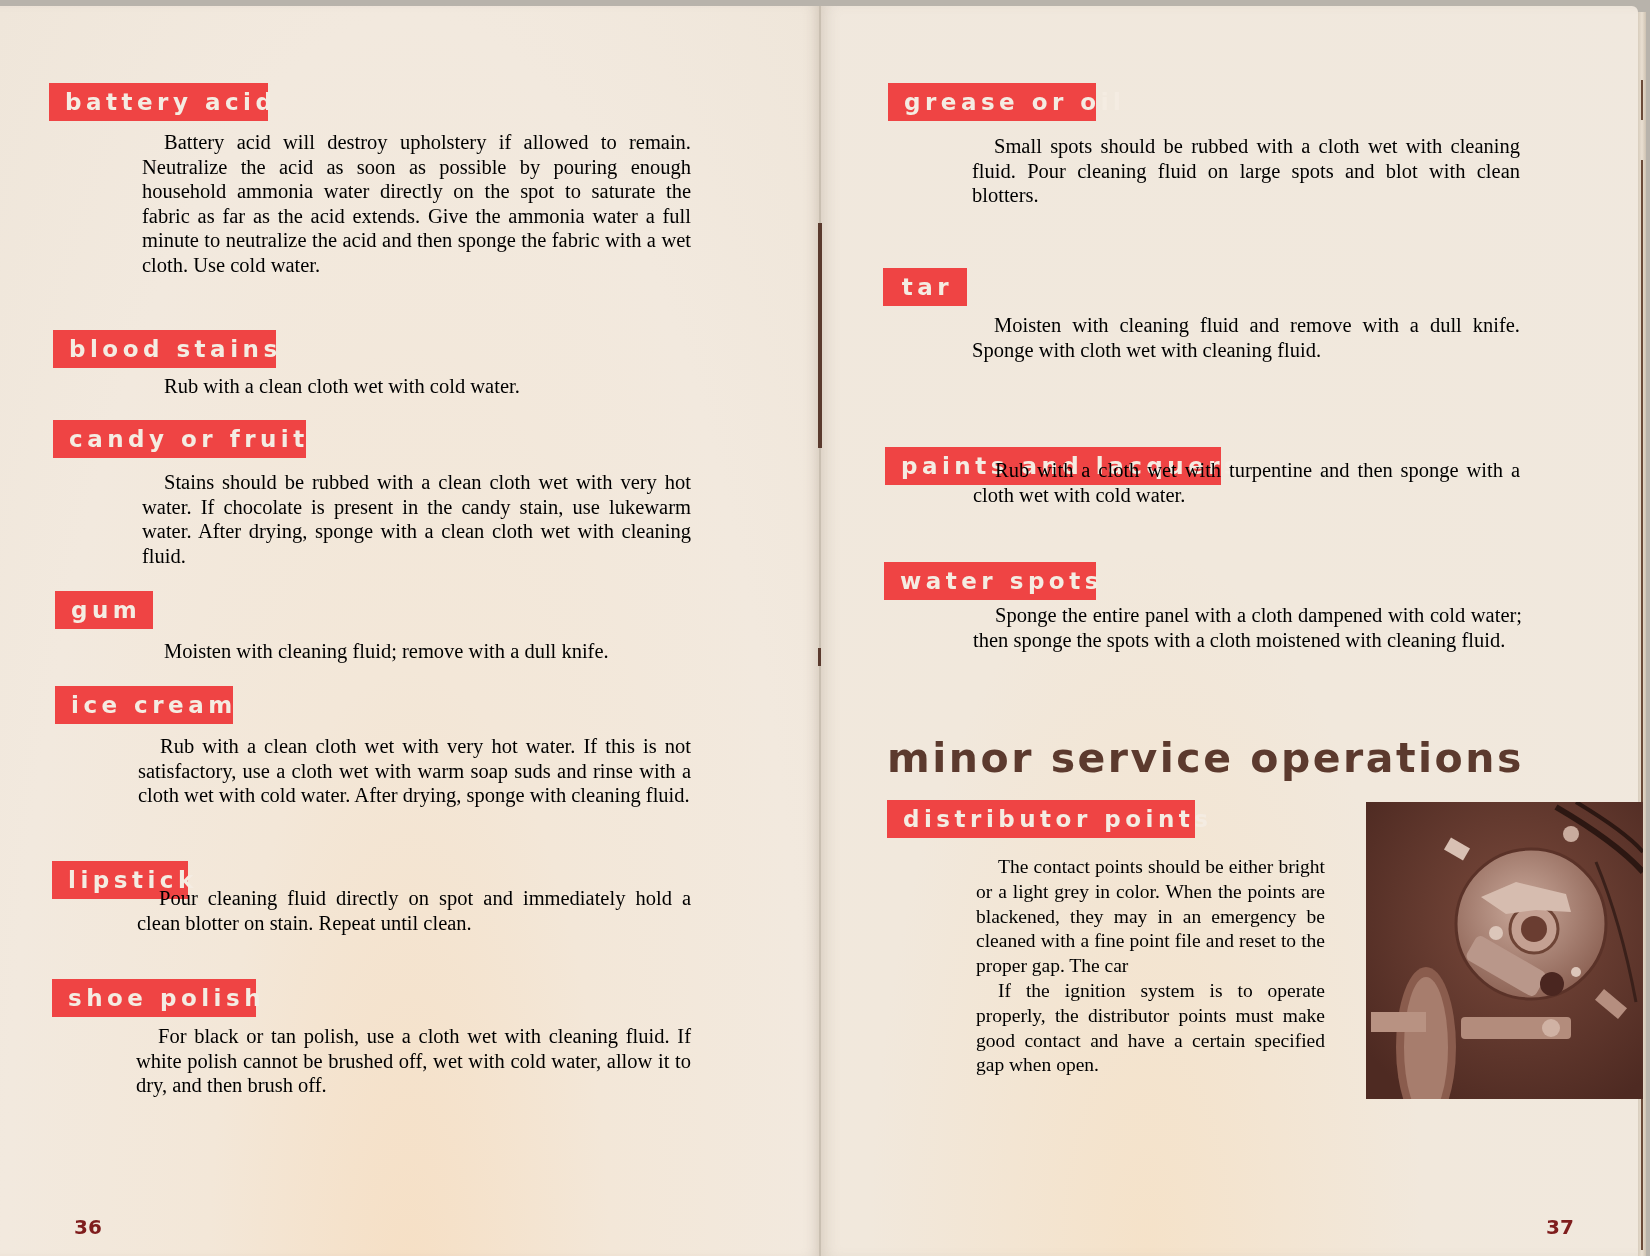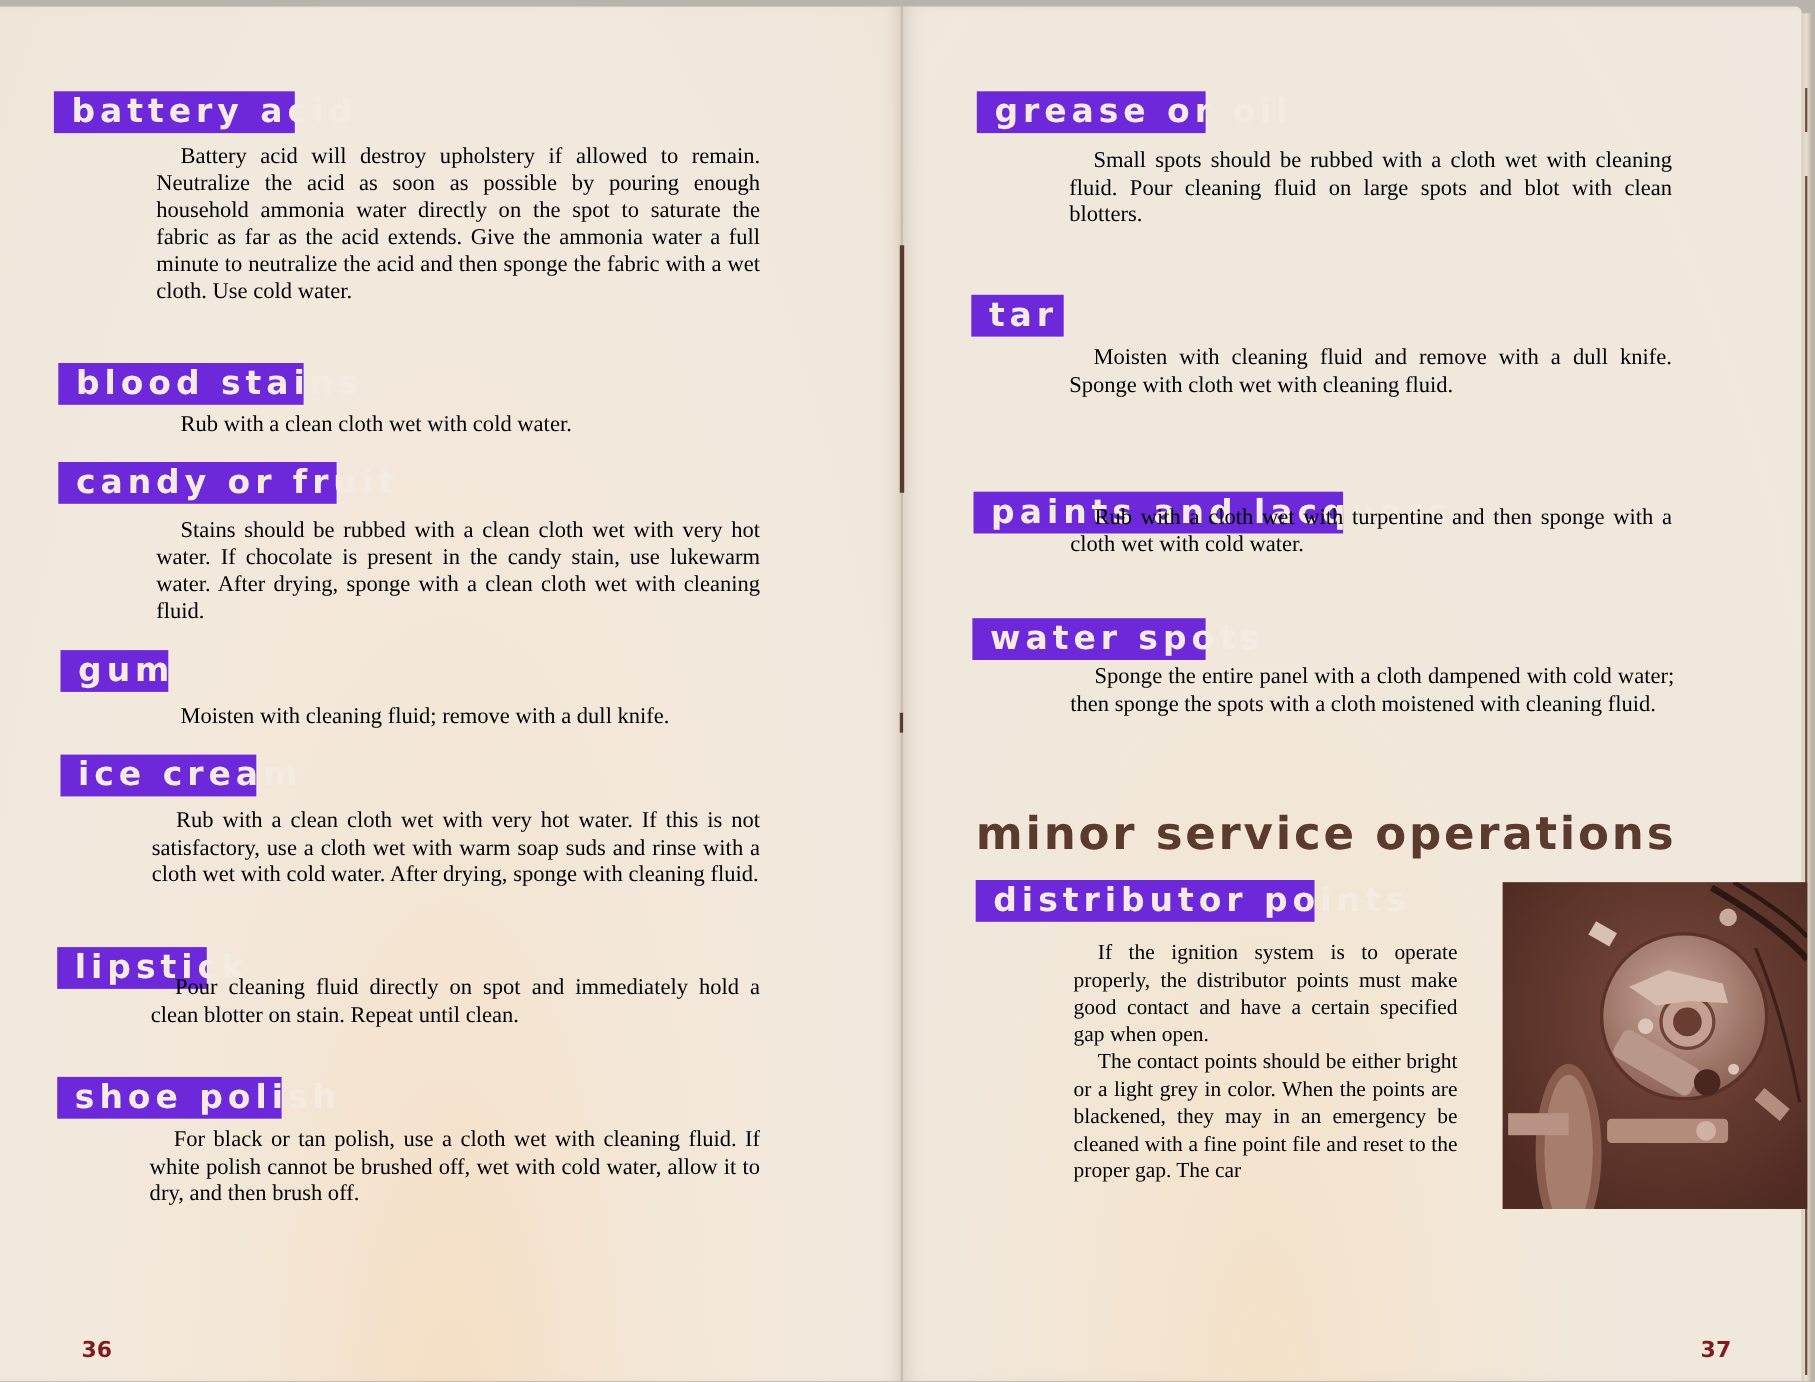--- a/index.html
+++ b/index.html
@@ -37,23 +37,23 @@
     }
     .spine-tick {
       position: absolute; left: 818px; top: 648px; width: 3px; height: 18px;
       background: #5a3a2e;
     }
     .edge-mark {
       position: absolute; left: 1641px; width: 2px; background: #6b4a38;
     }
     .label {
       position: absolute; height: 38px;
-      background: #6d28d9; color: #f4ece2;
+      background: #ef4444; color: #f4ece2;
       font-family: "DejaVu Sans", "Liberation Sans", sans-serif;
-      font-weight: bold; font-size: 30px; letter-spacing: 4.5px;
+      font-weight: bold; font-size: 23px; letter-spacing: 4.5px;
       line-height: 38px; padding: 0 14px 0 16px; box-sizing: border-box;
       white-space: nowrap;
     }
     .body-text {
       position: absolute; color: #000000;
       font-size: 20.5px; line-height: 24.6px;
       text-align: justify; text-align-last: left;
     }
     .body-text .indent { display: inline-block; width: 22px; }
     .title {
@@ -120,22 +120,22 @@
 <div class="body-text" style="left:973px;top:458px;width:547px;"><span class="indent"></span><span>Rub with a cloth wet with turpentine and then sponge with a cloth wet with cold water.</span></div>
 
 <div class="label" style="left:884px;top:562px;width:212px;">water spots</div>
 <div class="body-text" style="left:973px;top:603px;width:549px;"><span class="indent"></span><span>Sponge the entire panel with a cloth dampened with cold water; then sponge the spots with a cloth moistened with cleaning fluid.</span></div>
 
 <div class="title">minor service operations</div>
 
 <div class="label" style="left:887px;top:800px;width:308px;">distributor points</div>
 
 <div class="body-text" style="left:976px;top:855px;width:349px;font-size:19.5px;line-height:24.8px;">
+  <div><span class="indent"></span><span>The contact points should be either bright or a light grey in color. When the points are blackened, they may in an emergency be cleaned with a fine point file and reset to the proper gap. The car</span></div>
   <div><span class="indent"></span><span>If the ignition system is to operate properly, the distributor points must make good contact and have a certain specified gap when open.</span></div>
-  <div><span class="indent"></span><span>The contact points should be either bright or a light grey in color. When the points are blackened, they may in an emergency be cleaned with a fine point file and reset to the proper gap. The car</span></div>
 </div>
 
 <div class="photo">
   <svg width="277" height="297" viewBox="0 0 277 297">
     <defs>
       <radialGradient id="bg" cx="55%" cy="40%" r="70%">
         <stop offset="0%" stop-color="#7a4a3c"></stop>
         <stop offset="100%" stop-color="#4e2a22"></stop>
       </radialGradient>
       <radialGradient id="disc" cx="45%" cy="40%" r="60%">

